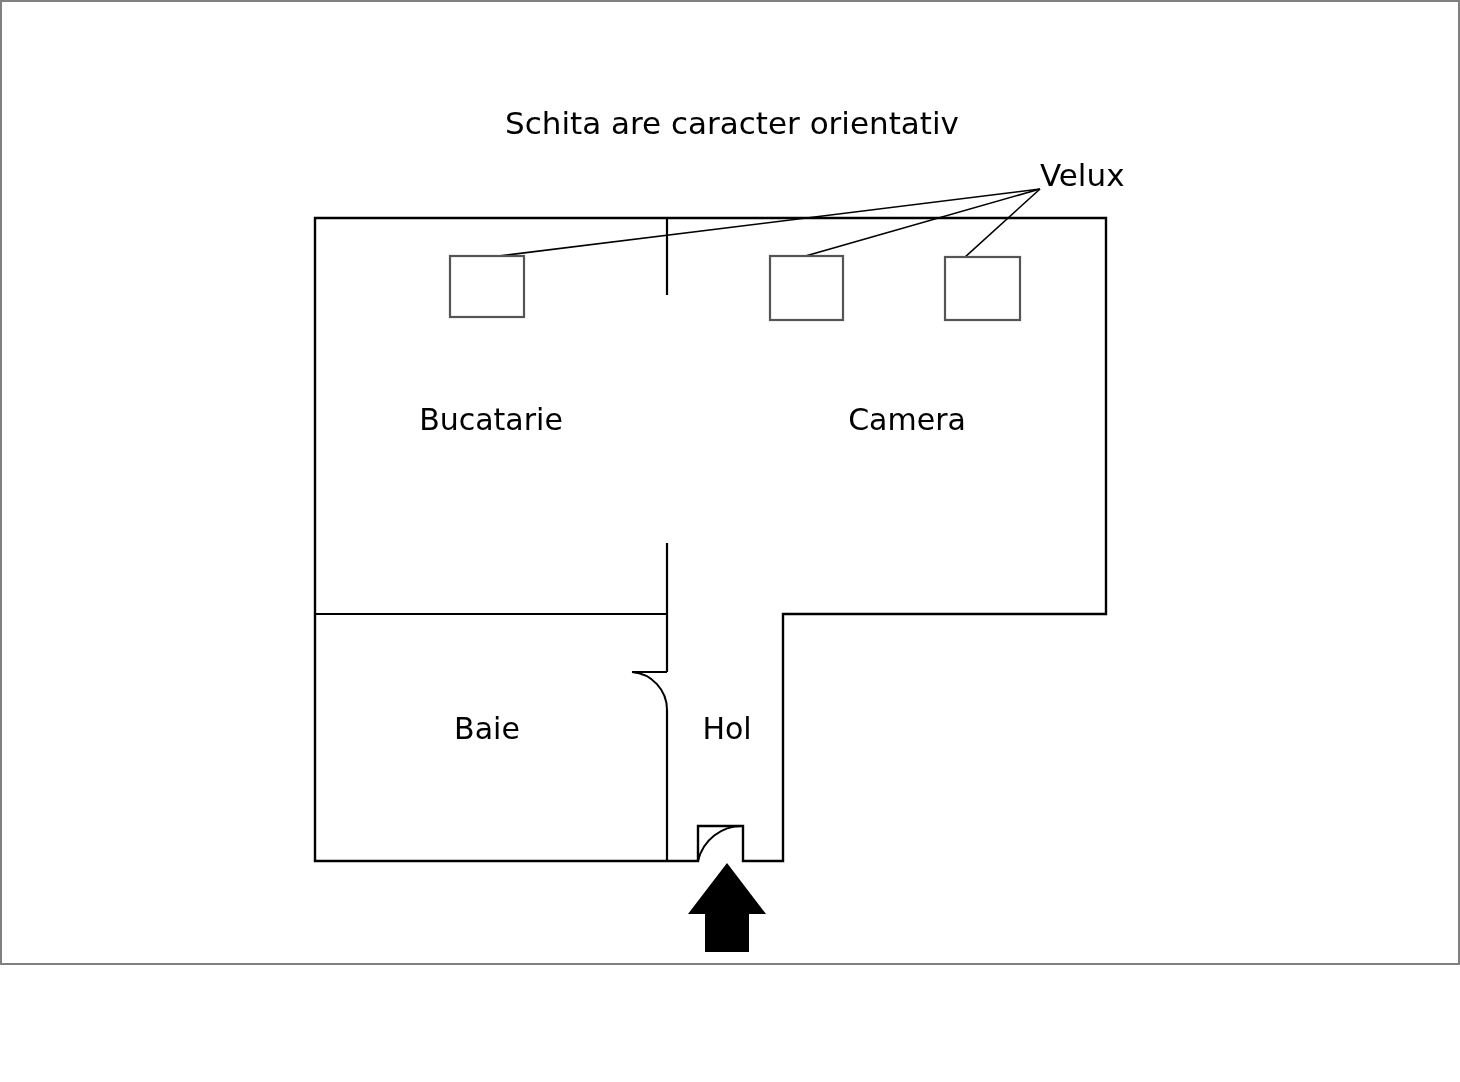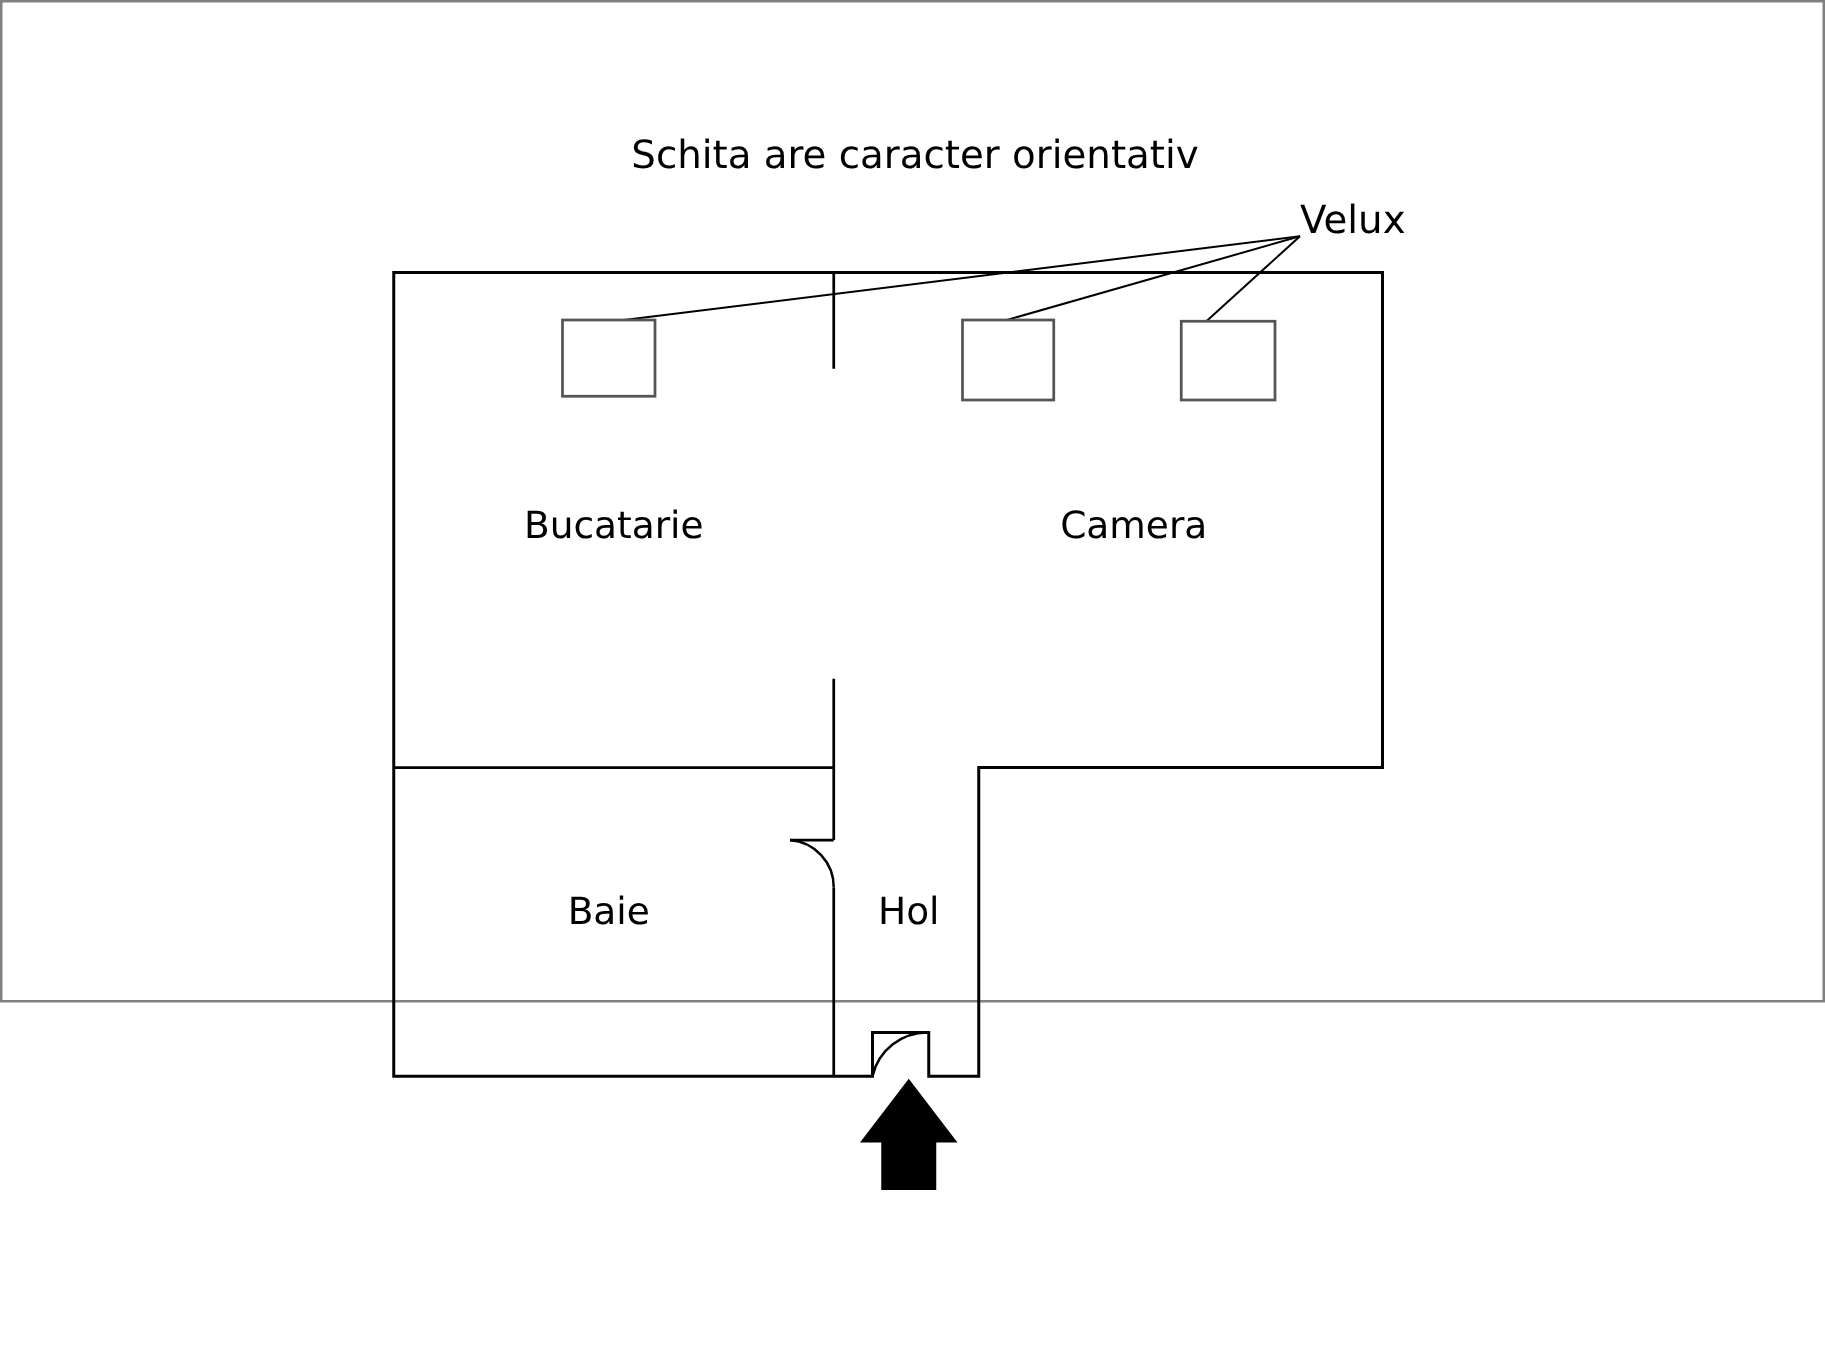--- a/index.html
+++ b/index.html
@@ -71,21 +71,21 @@
     fill: none;
   }
   .arrow-shape {
     fill: #000000;
     stroke: none;
   }
 </style>
 </head>
 <body>
 
-<div id="page-frame" style="width: 1460px; height: 802px; background: rgb(255, 255, 255); border-color: rgb(128, 128, 128);">
+<div id="page-frame" style="width: 1460px; height: 965px; background: rgb(255, 255, 255); border-color: rgb(128, 128, 128);">
 
   <svg id="plan-svg" viewBox="0 0 1460 1082" style="width: 1460px; height: 1082px;">
 
     <text class="title-text" x="730" y="132" text-anchor="middle">Schita are caracter orientativ</text>
 
     <text class="callout-text" x="1038" y="184" text-anchor="start">Velux</text>
 
     <line class="leader" x1="1038" y1="187" x2="489" y2="255"></line>
     <line class="leader" x1="1038" y1="187" x2="800" y2="255"></line>
     <line class="leader" x1="1038" y1="187" x2="962" y2="256"></line>

